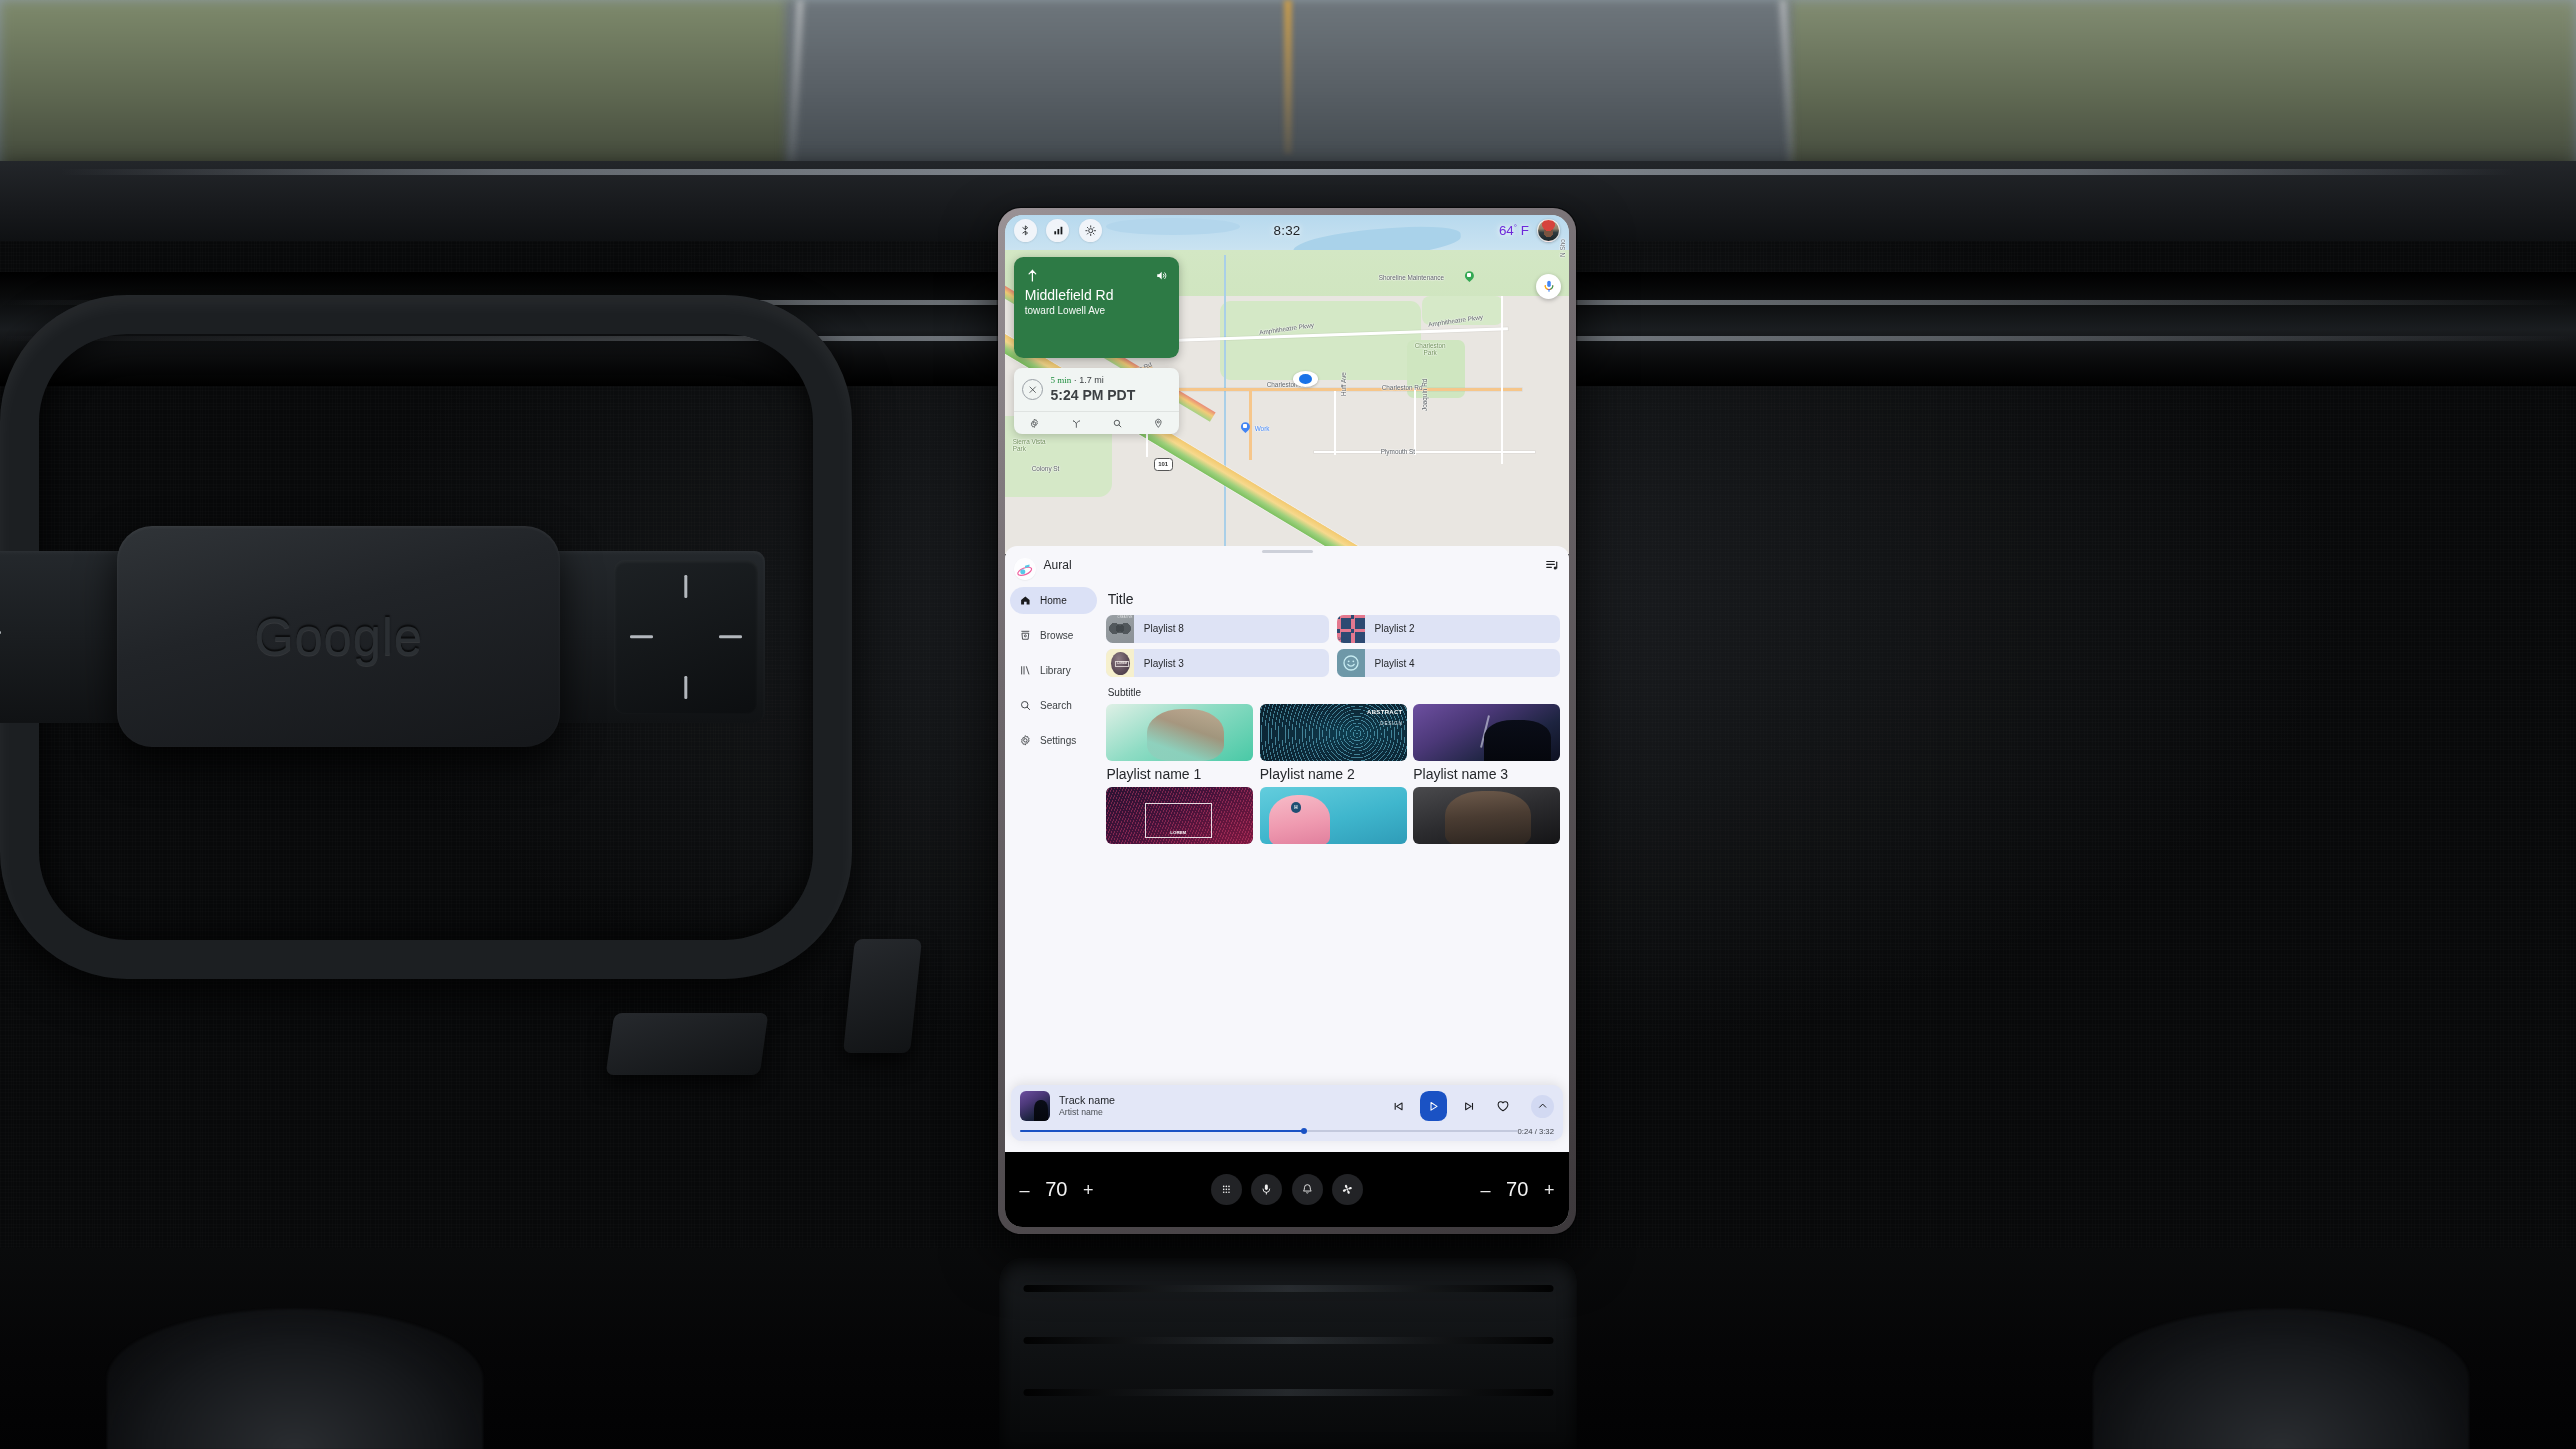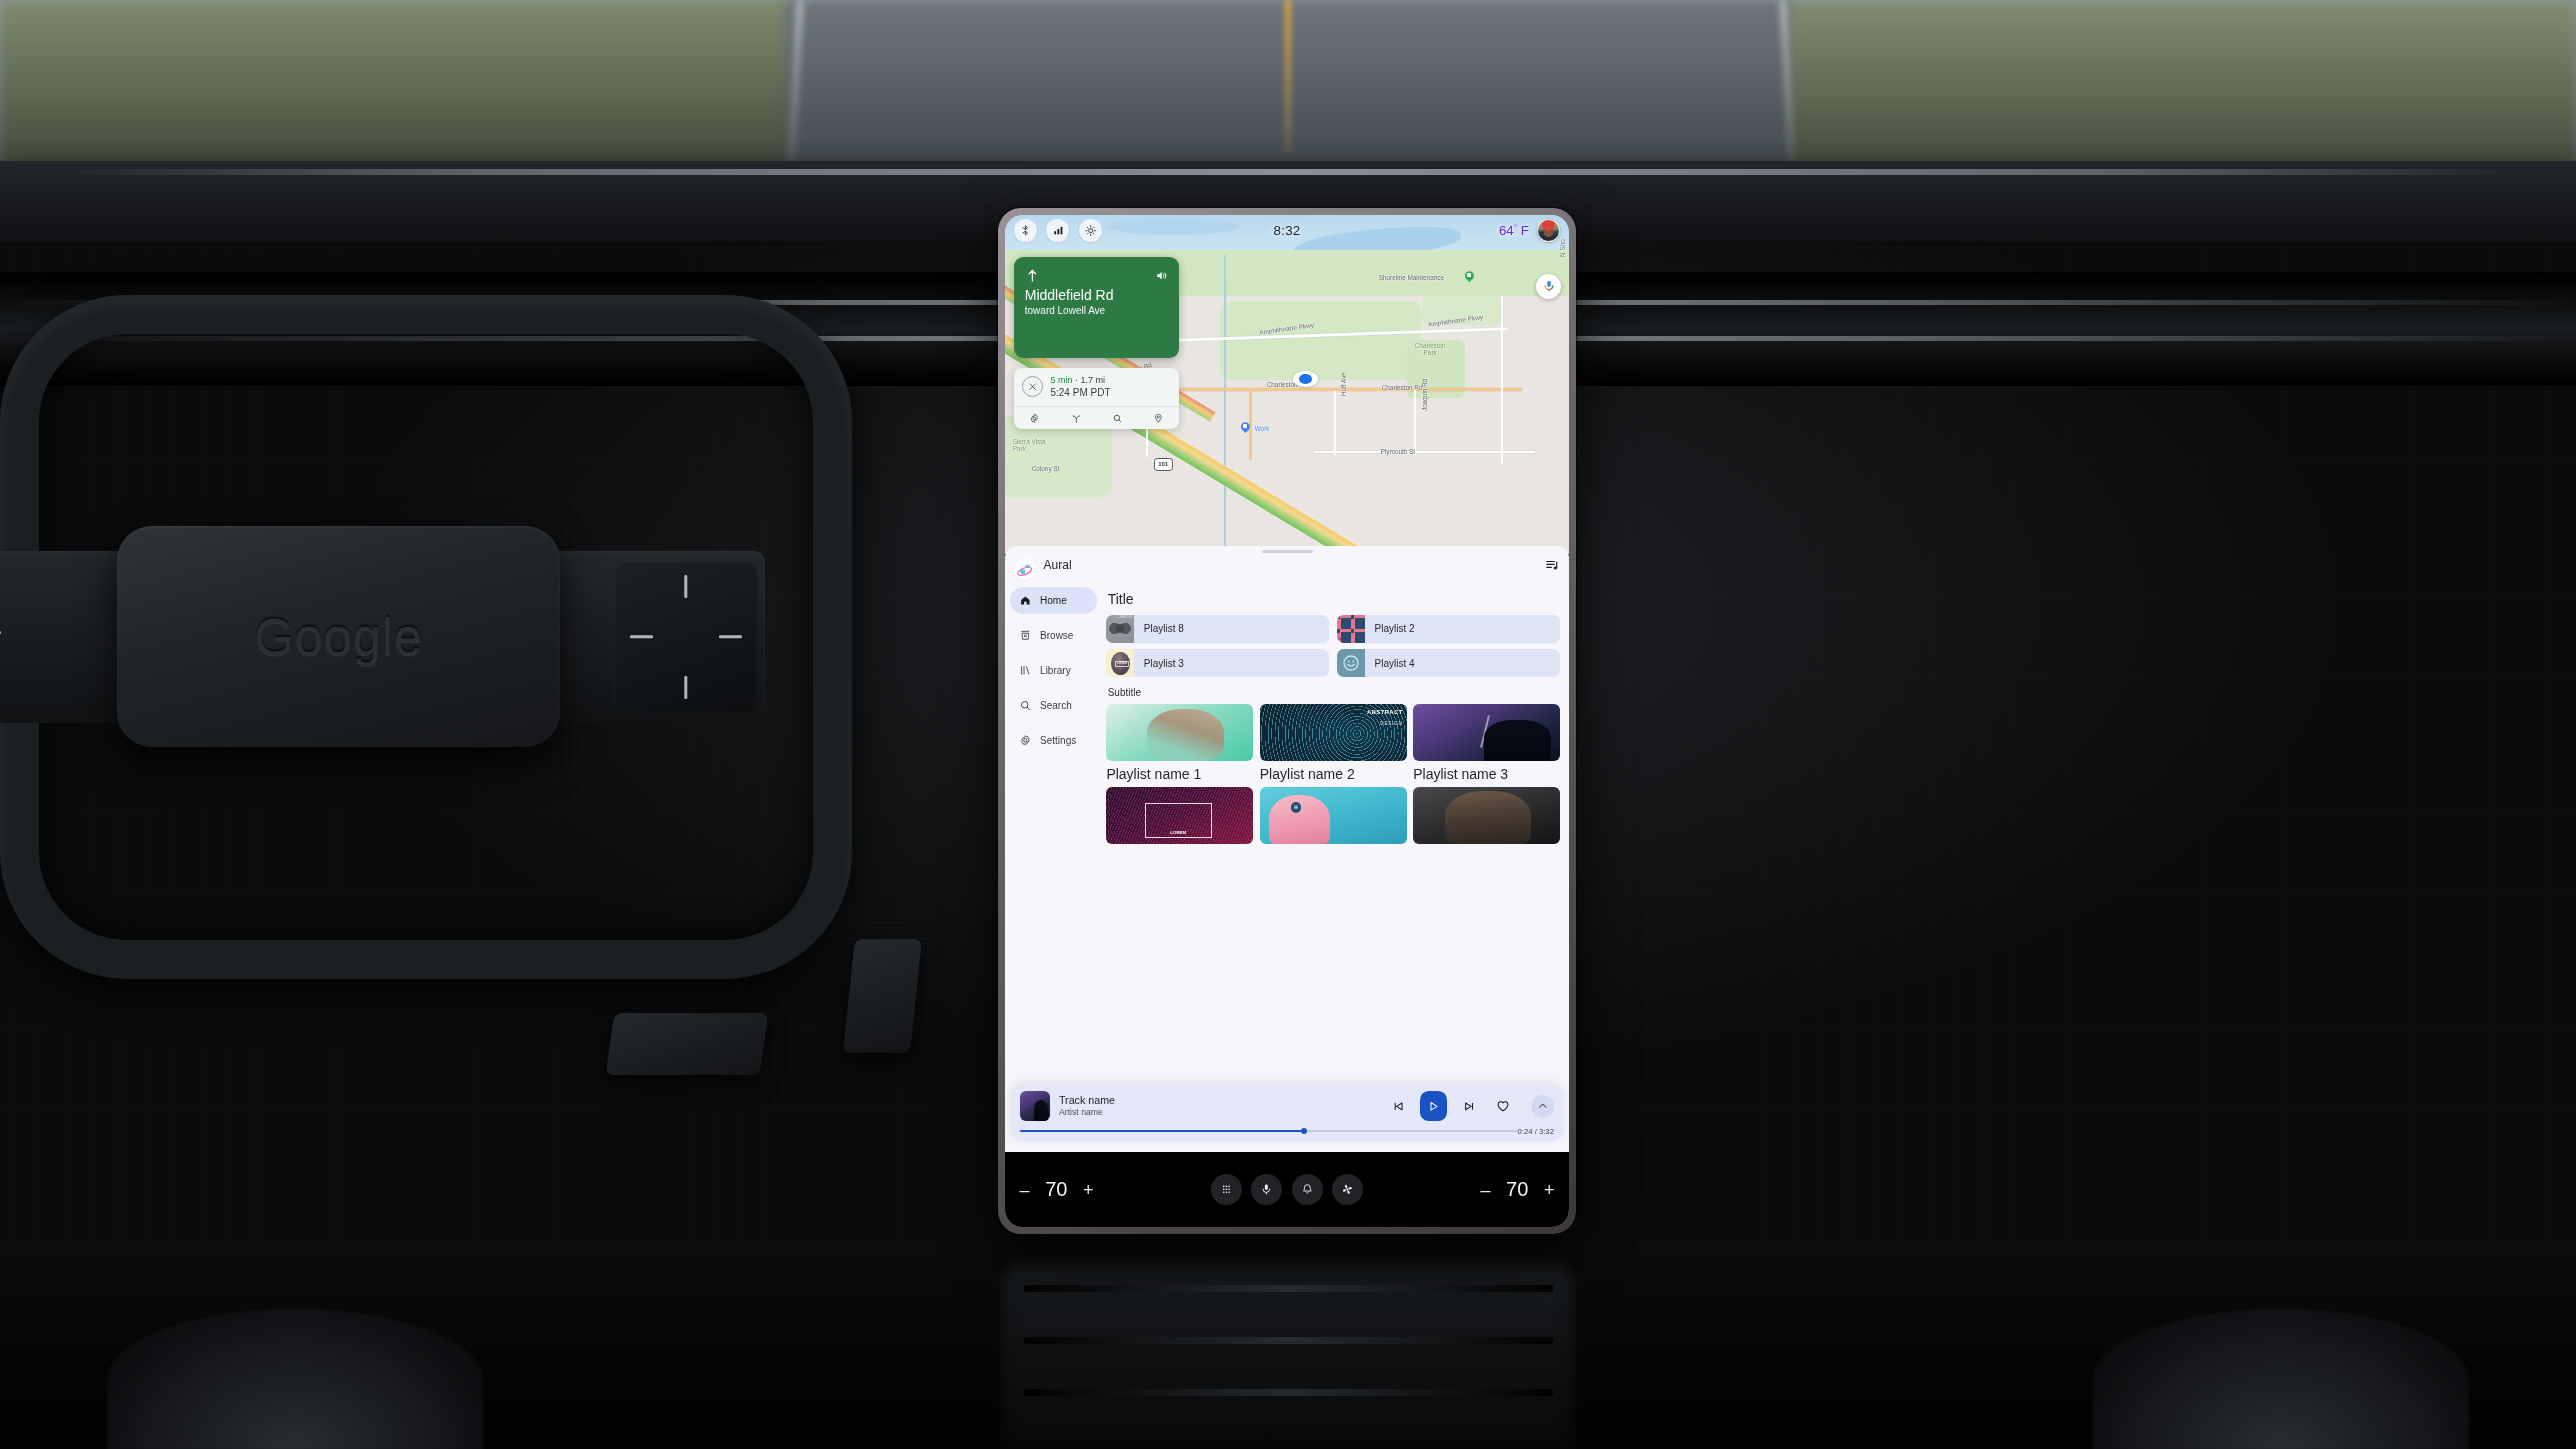--- a/index.html
+++ b/index.html
@@ -365,23 +365,23 @@
   }
   .eta-main { display:flex; align-items:center; padding:6px 8px 6.7px; }
   .eta-close {
     width:21px; height:21px; border-radius:50%;
     border:0.9px solid #9aa0a6;
     display:flex; align-items:center; justify-content:center;
     flex:0 0 21px; margin-right:7.4px;
   }
   .eta-text { line-height:1.35; }
   .eta-line1 { font-size:9px; }
-  .eta-line1 .green { color:#1e8e3e; }
+  .eta-line1 .green { color:#1e8e3e;font-family:Liberation Serif, serif; }
   .eta-line1 .dark { color:#3c4043; }
-  .eta-line2 { font-size:10px; color:#3c4043; }
+  .eta-line2 { font-size:14px; color:#3c4043;font-weight:bold; }
   .eta-tools {
     display:flex; align-items:center; justify-content:space-around;
     height:23px; border-top:0.7px solid #dfe3e1;
   }
   .assistant-fab {
     position:absolute; right:8px; top:59px;
     width:25.5px; height:25.5px; border-radius:50%;
     background:#fff; z-index:7;
     box-shadow:0 1.3px 4.7px rgba(0,0,0,.25);
     display:flex; align-items:center; justify-content:center;

